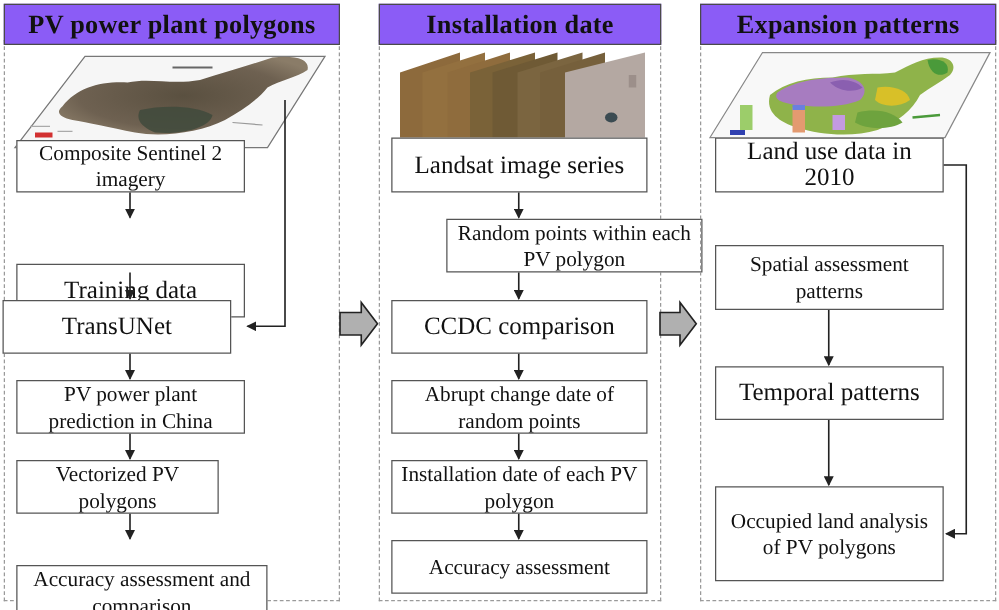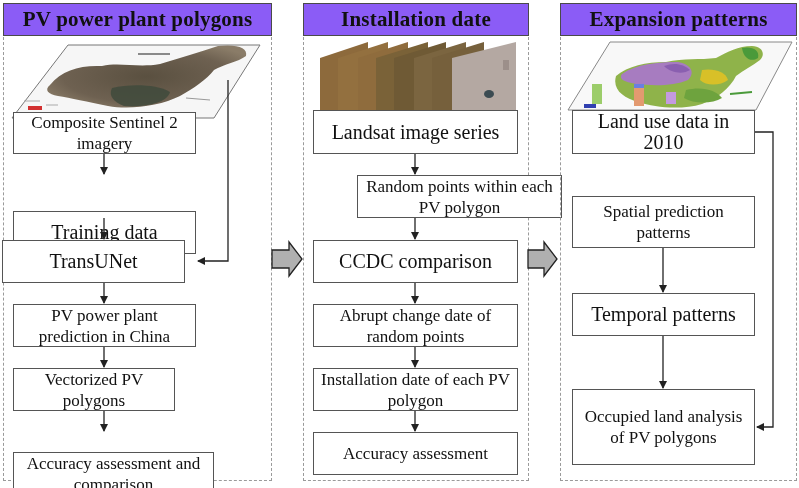--- a/index.html
+++ b/index.html
@@ -83,21 +83,21 @@
   <path d="M176,8 C186,6 194,10 192,18 C186,22 178,20 176,8 Z" fill="#4a9a3a"></path>
   <rect x="26" y="44" width="10" height="20" fill="#9ccd6a"></rect>
   <rect x="68" y="46" width="10" height="20" fill="#e39a70"></rect>
   <rect x="68" y="44" width="10" height="4" fill="#6a7fe0"></rect>
   <rect x="100" y="52" width="10" height="12" fill="#c49ae0"></rect>
   <rect x="18" y="64" width="12" height="4" fill="#3040b0"></rect>
   <line x1="164" y1="54" x2="186" y2="52" stroke="#4a9a3a" stroke-width="2"></line>
 </svg>
 
 <div class="box big" style="left:572px; top:110px; width:183px; height:44px;">Land use data in 2010</div>
-<div class="box" style="left:572px; top:196px; width:183px; height:52px;">Spatial prediction patterns</div>
+<div class="box" style="left:572px; top:196px; width:183px; height:52px;">Spatial assessment patterns</div>
 <div class="box big" style="left:572px; top:293px; width:183px; height:43px;">Temporal patterns</div>
 <div class="box" style="left:572px; top:389px; width:183px; height:76px;">Occupied land analysis of PV polygons</div>
 
 <svg class="overlay" width="799" height="488" viewBox="0 0 799 488">
   <defs>
     <marker id="ah" markerWidth="8" markerHeight="8" refX="7" refY="4" orient="auto" markerUnits="userSpaceOnUse">
       <path d="M0,0 L8,4 L0,8 Z" fill="#222"></path>
     </marker>
   </defs>
 

